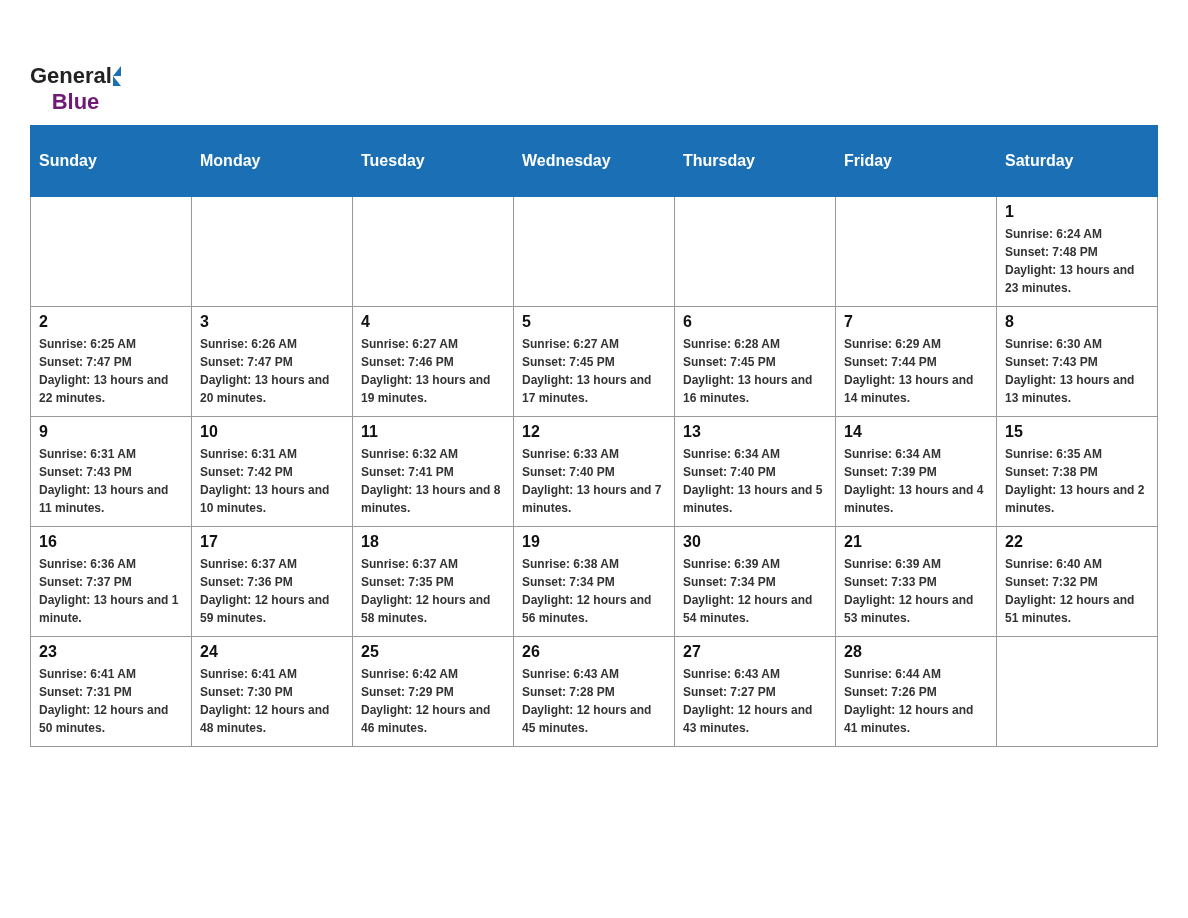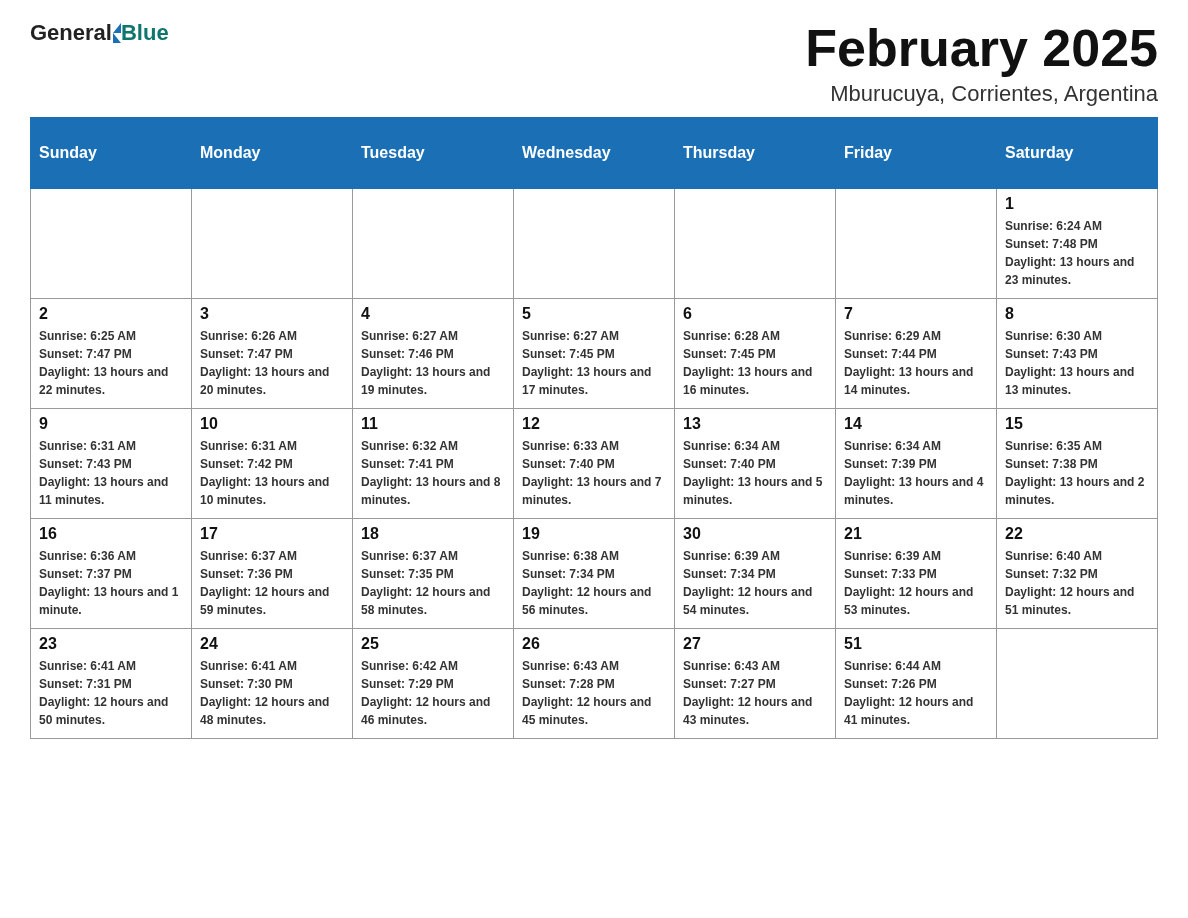--- a/index.html
+++ b/index.html
@@ -10,21 +10,23 @@
       color: #222;
     }
     .header {
       display: flex;
       justify-content: space-between;
       align-items: flex-start;
       margin-bottom: 10px;
     }
     .logo {
       display: flex;
+      flex-direction: column;
       align-items: center;
+      margin-top: 43px;
     }
     .title-block {
       text-align: right;
     }
     .title-block h1 {
       font-size: 52px;
       font-weight: 900;
       color: #111;
       line-height: 1.1;
     }
@@ -99,42 +101,38 @@
     .arrow-down {
       width: 0;
       height: 0;
       border-left: 8px solid #1a6fb5;
       border-right: 0px solid transparent;
       border-top: 10px solid transparent;
     }
     .logo-line2 {
       font-size: 22px;
       font-weight: bold;
-      color: #0f766e;
+      color: #701a75;
       margin-top: 0px;
     }
   </style>
 </head>
 <body>
 
 <div class="header">
   <div class="logo">
     <div class="logo-wrapper">
       <span class="logo-text-general">General</span>
       <div class="logo-arrow-container">
         <div class="arrow-up"></div>
         <div class="arrow-down"></div>
       </div>
     </div>
     <div class="logo-line2">Blue</div>
   </div>
-  <div class="title-block">
-    <h1>February 2025</h1>
-    <h2>Mburucuya, Corrientes, Argentina</h2>
-  </div>
 </div>
 
 <table class="calendar">
   <thead>
     <tr>
     <th>Sunday</th>
         <th>Monday</th>
         <th>Tuesday</th>
         <th>Wednesday</th>
         <th>Thursday</th>
@@ -260,19 +258,19 @@
         </td>
         <td>
           <div class="day-number">26</div>
           <div class="day-info">Sunrise: 6:43 AM<br>Sunset: 7:28 PM<br>Daylight: 12 hours and 45 minutes.</div>
         </td>
         <td>
           <div class="day-number">27</div>
           <div class="day-info">Sunrise: 6:43 AM<br>Sunset: 7:27 PM<br>Daylight: 12 hours and 43 minutes.</div>
         </td>
         <td>
-          <div class="day-number">51</div>
+          <div class="day-number">28</div>
           <div class="day-info">Sunrise: 6:44 AM<br>Sunset: 7:26 PM<br>Daylight: 12 hours and 41 minutes.</div>
         </td>
         <td class="empty"></td>
       </tr>
     </tbody>
 </table>
 
 </body></html>

